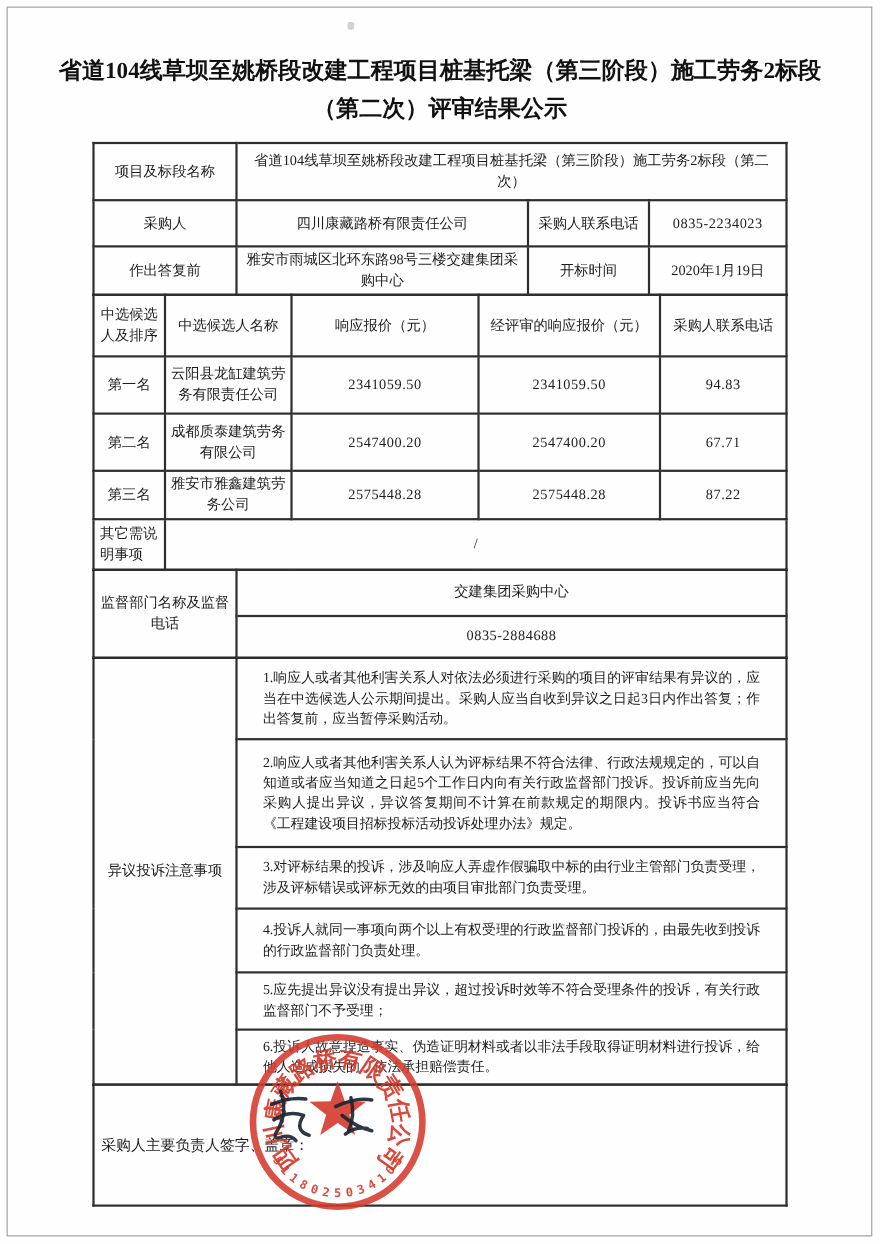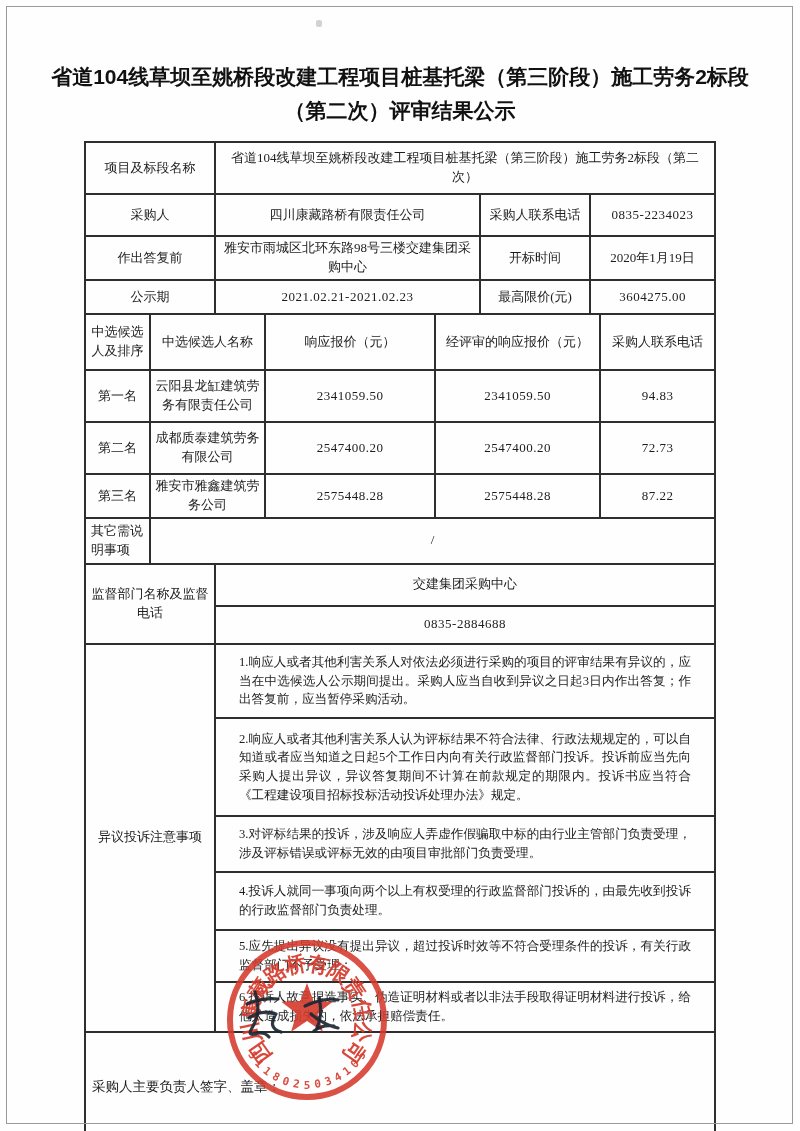--- a/index.html
+++ b/index.html
@@ -8,22 +8,22 @@
     background:#fefefe; overflow:hidden;
     font-family:"Liberation Serif","DejaVu Serif",serif;
     color:#1c1c1c;
   }
   .sheet-border { position:absolute; left:6px; top:6px; right:7px; bottom:7px;
     border:1px solid #9a9a9a; pointer-events:none; }
   .speck { position:absolute; left:316px; top:20px; width:6px; height:7px;
     background:#9aa0a6; opacity:.45; border-radius:2px; }
 
   .doc-title {
-    margin:60px auto 0 auto; width:700px; text-align:center;
-    font-family:Liberation Sans, sans-serif;
+    margin:48px auto 0 auto; width:700px; text-align:center;
+    font-family:Liberation Serif, serif;
     font-weight:bold; font-size:21px; line-height:1.6; color:#111;
   }
 
   table { border-collapse:collapse; table-layout:fixed; width:630px;
     margin:0 auto; font-size:13px; }
   table + table { margin-top:-2px; }
   td { border:2px solid #2e2e2e; text-align:center; vertical-align:middle;
     padding:2px 4px; word-break:break-all; line-height:1.45; }
   .t1 { margin-top:14px; }
   .num { letter-spacing:.5px;margin-left:14px; }
@@ -70,26 +70,20 @@
       <td>四川康藏路桥有限责任公司</td>
       <td>采购人联系电话</td>
       <td class="num">0835-2234023</td>
     </tr>
     <tr>
       <td style="height:38px">作出答复前</td>
       <td>雅安市雨城区北环东路98号三楼交建集团采购中心</td>
       <td>开标时间</td>
       <td>2020年1月19日</td>
     </tr>
-    <tr>
-      <td style="height:28px">公示期</td>
-      <td class="num">2021.02.21-2021.02.23</td>
-      <td>最高限价(元)</td>
-      <td class="num">3604275.00</td>
-    </tr>
   </tbody>
     </table>
 
   <table>
     <colgroup>
         <col style="width:65px">
         <col style="width:115px">
         <col style="width:170px">
         <col style="width:165px">
         <col style="width:115px">
@@ -107,21 +101,21 @@
       <td>云阳县龙缸建筑劳务有限责任公司</td>
       <td class="num">2341059.50</td>
       <td class="num">2341059.50</td>
       <td class="num">94.83</td>
     </tr>
     <tr>
       <td style="height:46px">第二名</td>
       <td>成都质泰建筑劳务有限公司</td>
       <td class="num">2547400.20</td>
       <td class="num">2547400.20</td>
-      <td class="num">72.73</td>
+      <td class="num">67.71</td>
     </tr>
     <tr>
       <td style="height:36px">第三名</td>
       <td>雅安市雅鑫建筑劳务公司</td>
       <td class="num">2575448.28</td>
       <td class="num">2575448.28</td>
       <td class="num">87.22</td>
     </tr>
     <tr>
       <td style="height:40px; text-align:left; padding-left:5px;">其它需说明事项</td>

